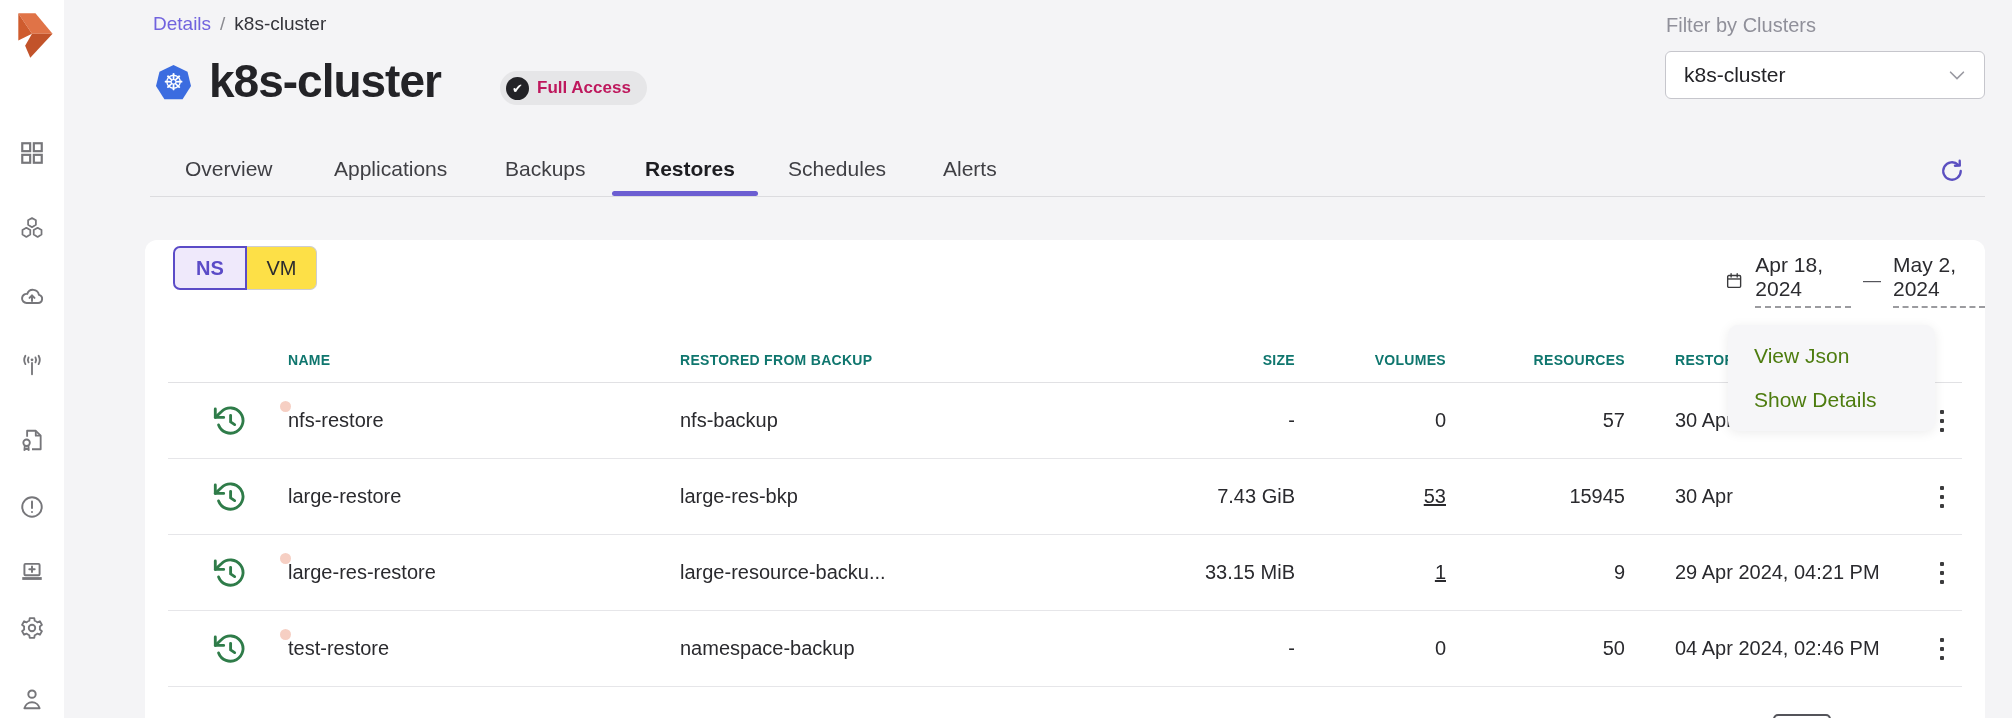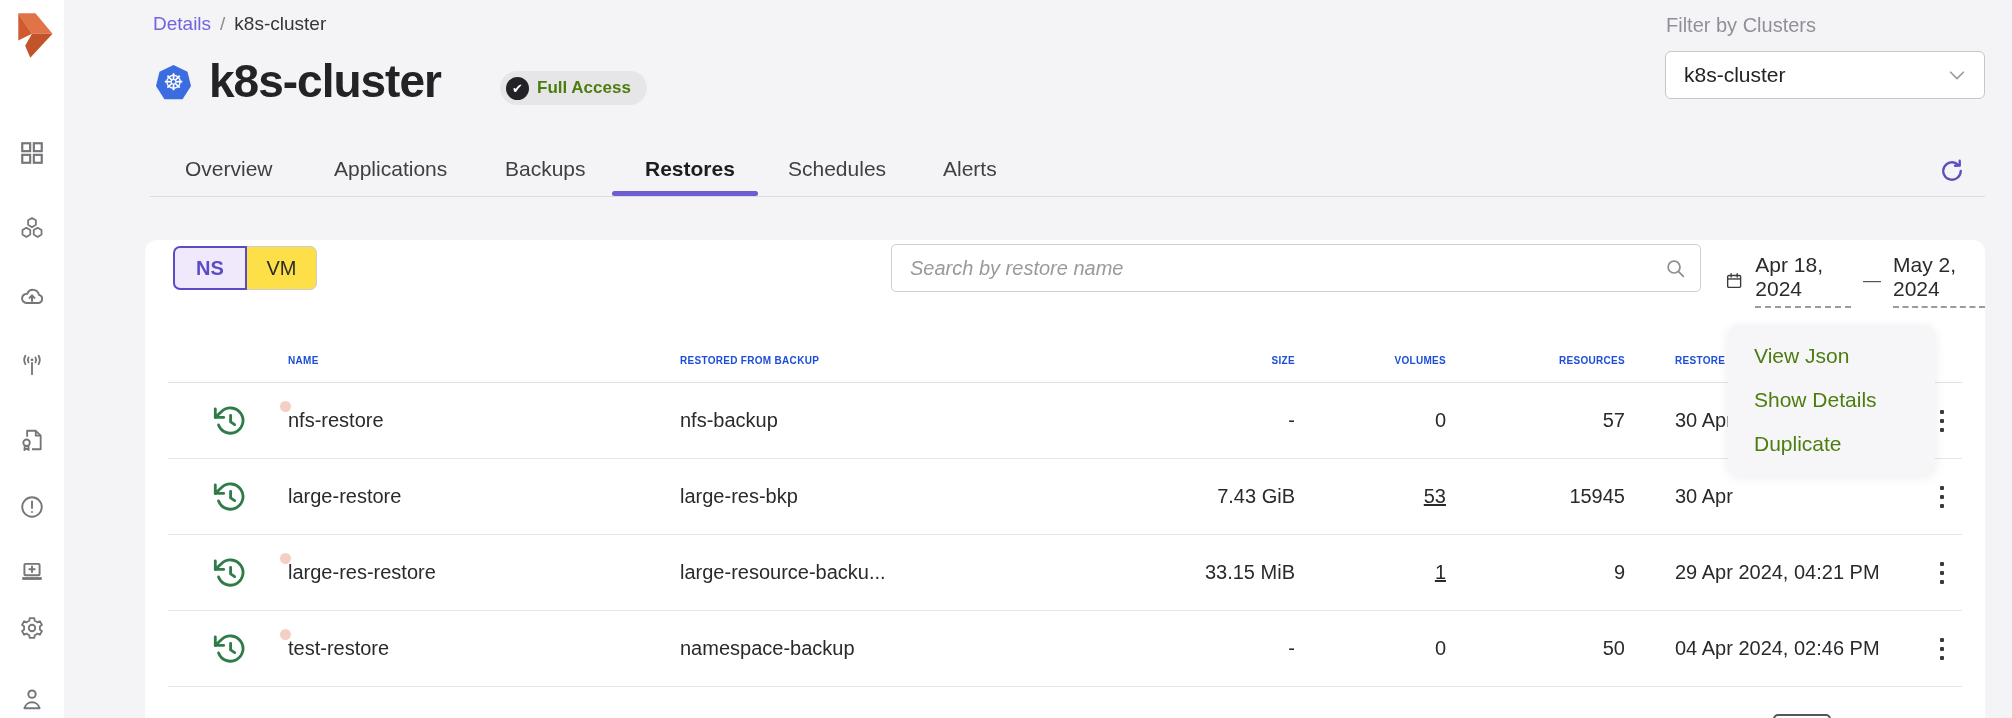--- a/index.html
+++ b/index.html
@@ -22,21 +22,21 @@
 
   .k8s-badge-icon { position:absolute; left:156px; top:65px; width:35px; height:35px; background:#3b6ce0;
     clip-path:polygon(50% 0, 90% 19%, 100% 60%, 76% 98%, 24% 98%, 0 60%, 10% 19%);
     display:flex; align-items:center; justify-content:center; color:#fff; font-size:23px; }
   .page-title { position:absolute; left:209px; top:54px; font-size:46px; font-weight:800;
     letter-spacing:-1px; color:#232327; }
   .access-badge { position:absolute; left:500px; top:71px; height:34px; background:#e6e6e8;
     border-radius:17px; display:inline-flex; align-items:center; padding:0 16px 0 6px; gap:8px; }
   .access-check { width:23px; height:23px; border-radius:50%; background:#232327; color:#fff;
     font-size:13px; display:flex; align-items:center; justify-content:center; }
-  .access-label { font-size:17px; font-weight:700; color:#4d7c0f; }
+  .access-label { font-size:17px; font-weight:700; color:#be185d; }
 
   .filter-label { position:absolute; left:1666px; top:14px; font-size:20px; color:#90909a; }
   .filter-box { position:absolute; left:1665px; top:51px; width:320px; height:48px; background:#fff;
     border:1px solid #c6c6cc; border-radius:6px; display:flex; align-items:center;
     padding:0 16px 0 18px; cursor:pointer; }
   .filter-value { font-size:21px; font-weight:500; color:#232327; flex:1; }
   .filter-box svg { width:22px; height:22px; }
 
   
   .tab { position:absolute; top:157px; font-size:21px; color:#3f3f44; cursor:pointer; }
@@ -66,22 +66,22 @@
 
   .daterange { position:absolute; left:1580px; top:13px; display:flex; align-items:center; gap:12px; }
   .cal-icon { width:23px; height:23px; cursor:pointer; }
   .date-field { font-size:21px; color:#2b2b2f; border-bottom:2px dashed #9b9b9f; padding-bottom:5px; cursor:pointer; }
   .date-dash { font-size:18px; color:#55555b; }
 
   
   .table { position:absolute; left:23px; top:98px; width:1794px; }
   .trow { display:grid; grid-template-columns:120px 392px 330px 285px 151px 179px 287px 50px;
     align-items:center; }
-  .thead { height:45px; border-bottom:1px solid #e1e1e4; font-size:10px; font-weight:700;
-    color:#1d4ed8; letter-spacing:.3px; }
+  .thead { height:45px; border-bottom:1px solid #e1e1e4; font-size:14px; font-weight:700;
+    color:#0f766e; letter-spacing:.3px; }
   .tbody-row { height:76px; border-bottom:1px solid #e6e6e9; font-size:20px; color:#2a2a2e; }
   .col-icon { padding-left:44px; }
   .col-size, .col-vol, .col-res { text-align:right; }
   .col-date { padding-left:50px; white-space:nowrap; overflow:hidden; }
   .col-kebab { display:flex; justify-content:flex-end; padding-right:18px; }
   .vol-link { text-decoration:underline; cursor:pointer; }
   .restore-icon { position:relative; width:36px; height:36px; }
   .restore-icon svg { width:36px; height:36px; display:block; }
   .notif-dot { position:absolute; right:-3px; top:-2px; width:11px; height:11px; border-radius:50%;
     background:#f6cfc3; }
@@ -212,27 +212,20 @@
   </svg>
 </span>
 
 <div class="card">
 
   <div class="toggle">
     <span class="toggle-btn toggle-ns">NS</span>
     <span class="toggle-btn toggle-vm">VM</span>
   </div>
 
-  <div class="search">
-    <input type="text" placeholder="Search by restore name" style="">
-    <svg class="search-mag" viewBox="0 0 24 24" fill="none" stroke="#8e8e92" stroke-width="1.8" stroke-linecap="round">
-      <circle cx="10.5" cy="10.5" r="6.2"></circle>
-        <path d="M15.2 15.2l5 5"></path>
-    </svg>
-  </div>
 
   <div class="daterange">
     <svg class="cal-icon" viewBox="0 0 24 24" fill="none" stroke="#3a3a3c" stroke-width="1.8" stroke-linejoin="round">
       <rect x="3.5" y="5.5" width="17" height="15.5" rx="1.5"></rect>
         <path d="M3.5 10h17"></path>
         <path d="M8 3v4.5M16 3v4.5" stroke-linecap="round"></path>
     </svg>
     <span class="date-field">Apr 18, 2024</span>
     <span class="date-dash">—</span>
     <span class="date-field">May 2, 2024</span>
@@ -353,14 +346,13 @@
       </span>
     </div>
   </div>
 
   <div class="page-stub"></div>
 </div>
 
 <div class="ctx-menu">
   <div class="ctx-item">View Json</div>
   <div class="ctx-item">Show Details</div>
-  <div class="ctx-item">Duplicate</div>
 </div>
 
 </body></html>

